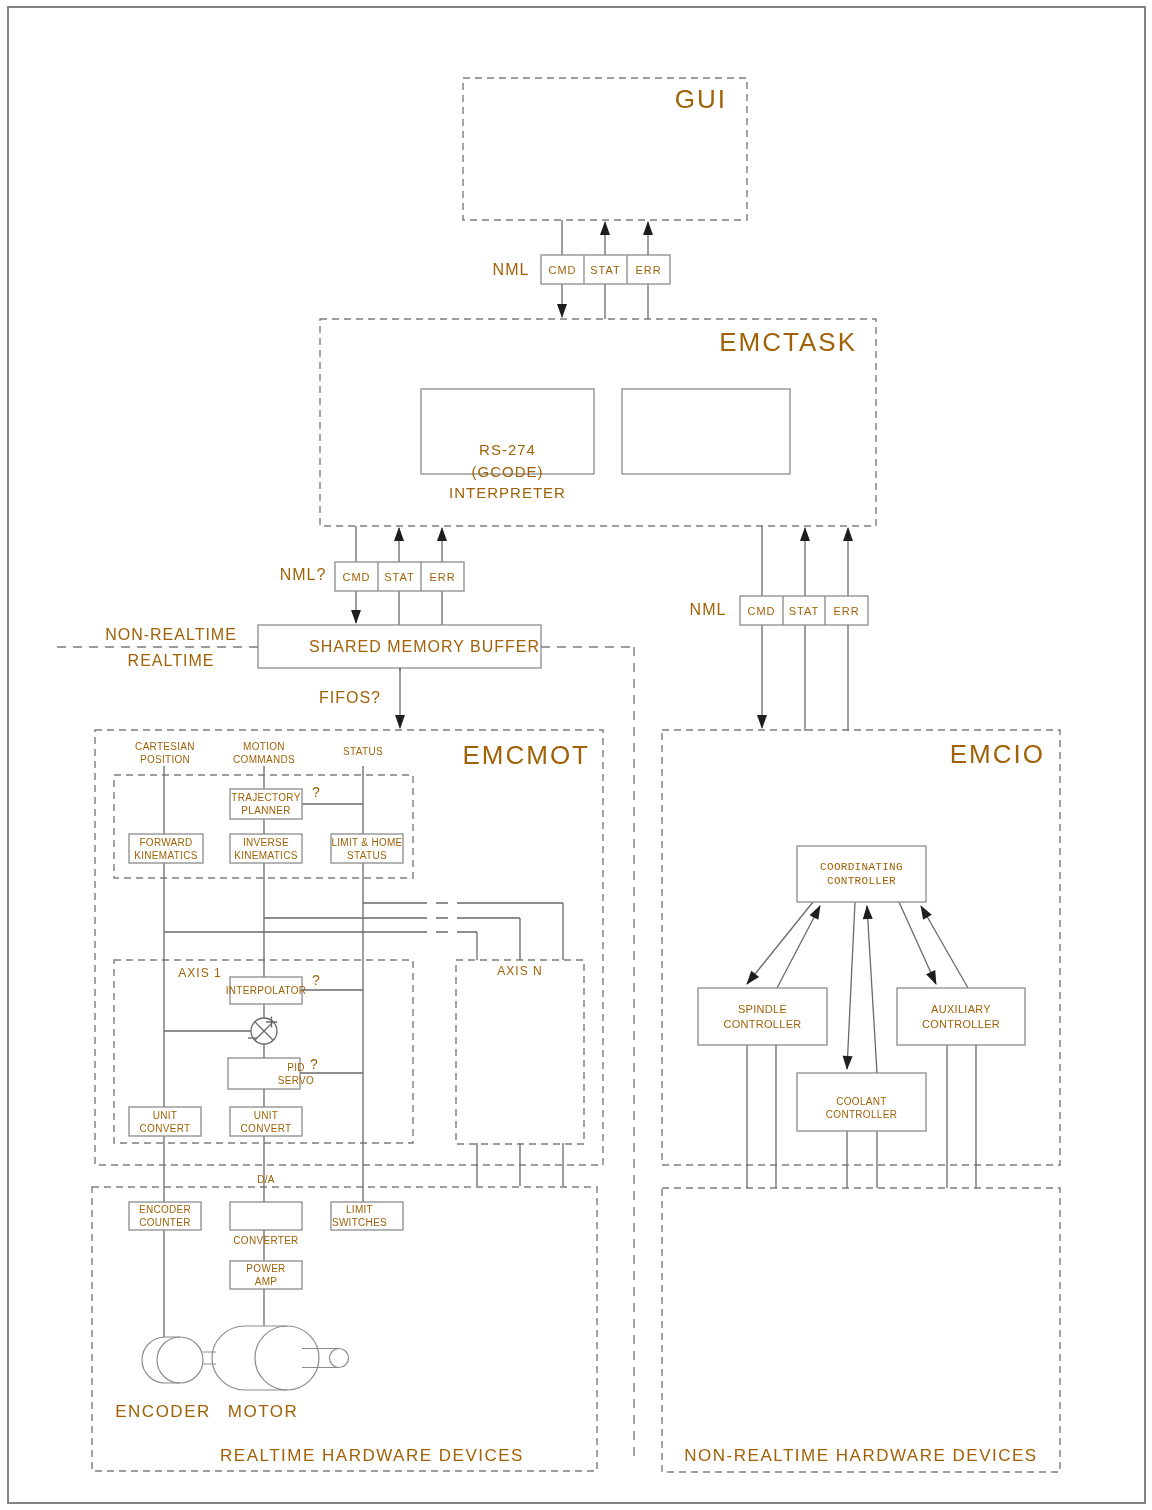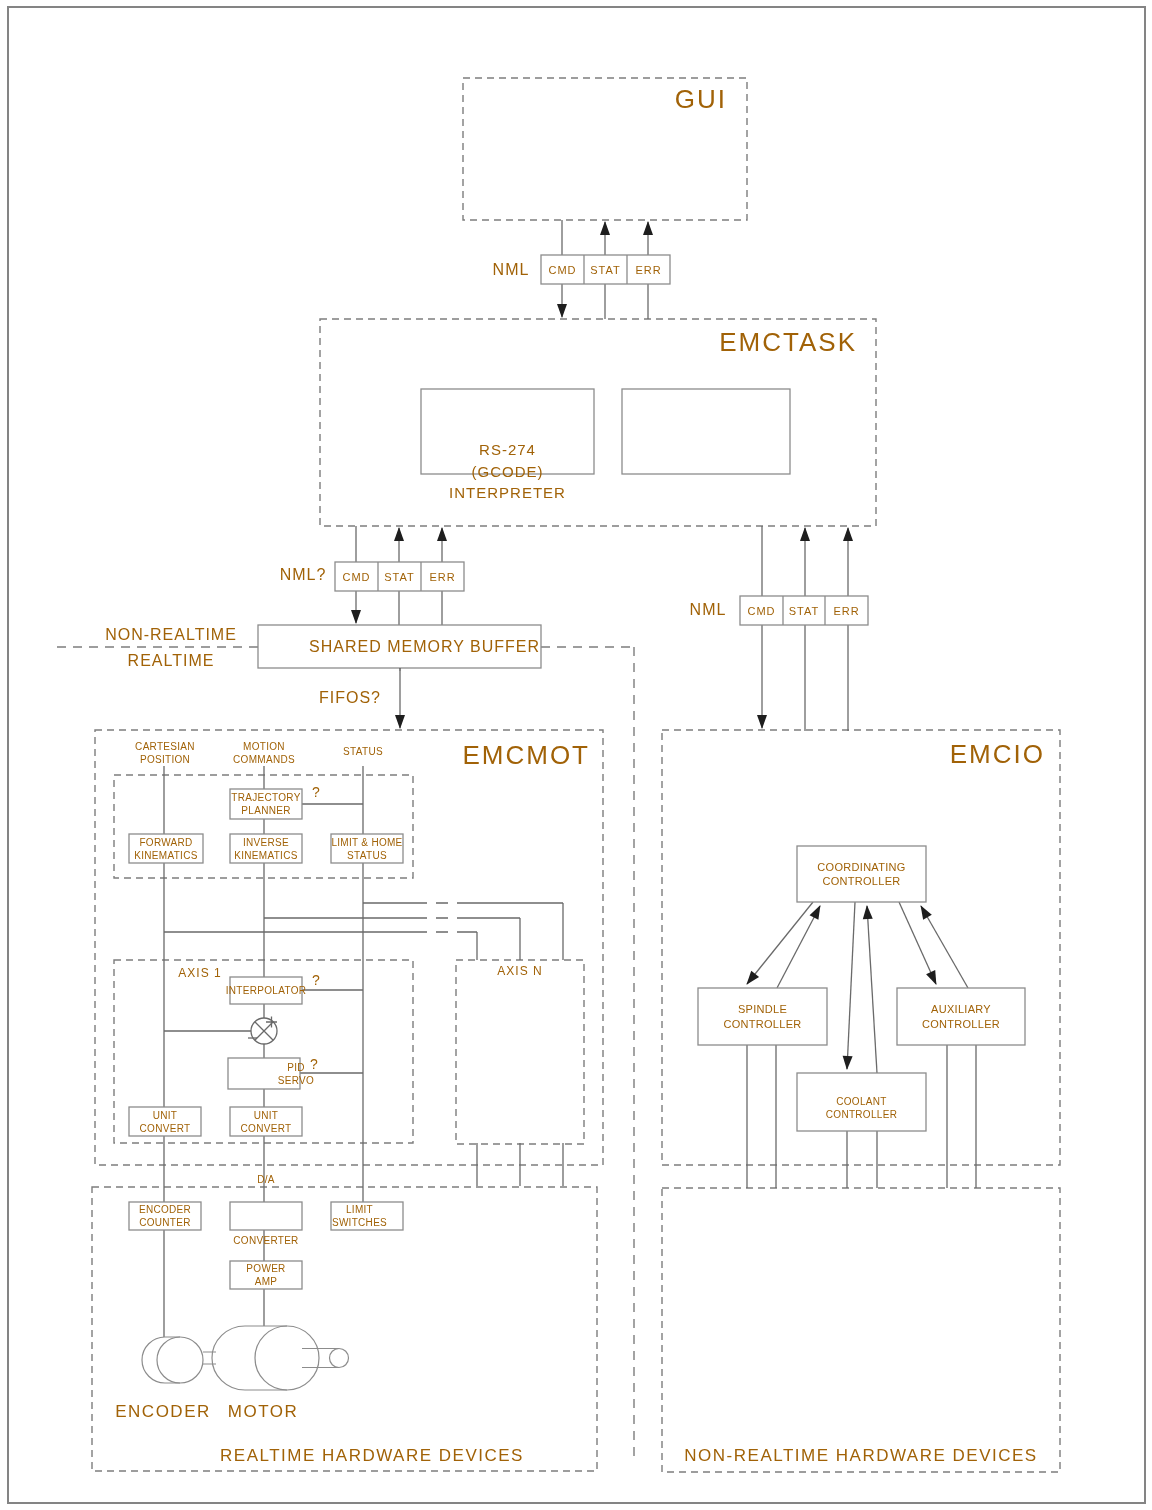--- a/index.html
+++ b/index.html
@@ -231,21 +231,21 @@
 </div>
 <div class="lbl small" style="left:230px;top:1261px;width:72px;height:28px;">
   <span>POWER</span>
   <span>AMP</span>
 </div>
 <div class="lbl cap" style="left:113px;top:1402px;width:100px;height:20px;">ENCODER</div>
 <div class="lbl cap" style="left:213px;top:1402px;width:100px;height:20px;">MOTOR</div>
 <div class="lbl cap" style="left:166px;top:1446px;width:412px;height:20px;">REALTIME HARDWARE DEVICES</div>
 <div class="lbl cap" style="left:661px;top:1446px;width:400px;height:20px;">NON-REALTIME HARDWARE DEVICES</div>
 
-<div class="lbl small" style="left:797px;top:846px;width:129px;height:56px;font-size:11px;">
+<div class="lbl small" style="left:797px;top:846px;width:129px;height:56px;font-size:11px;font-family:Liberation Mono, monospace;">
   <span>COORDINATING</span>
   <span>CONTROLLER</span>
 </div>
 <div class="lbl small" style="left:698px;top:988px;width:129px;height:57px;font-size:11px;">
   <span>SPINDLE</span>
   <span>CONTROLLER</span>
 </div>
 <div class="lbl small" style="left:897px;top:988px;width:128px;height:57px;font-size:11px;">
   <span>AUXILIARY</span>
   <span>CONTROLLER</span>

